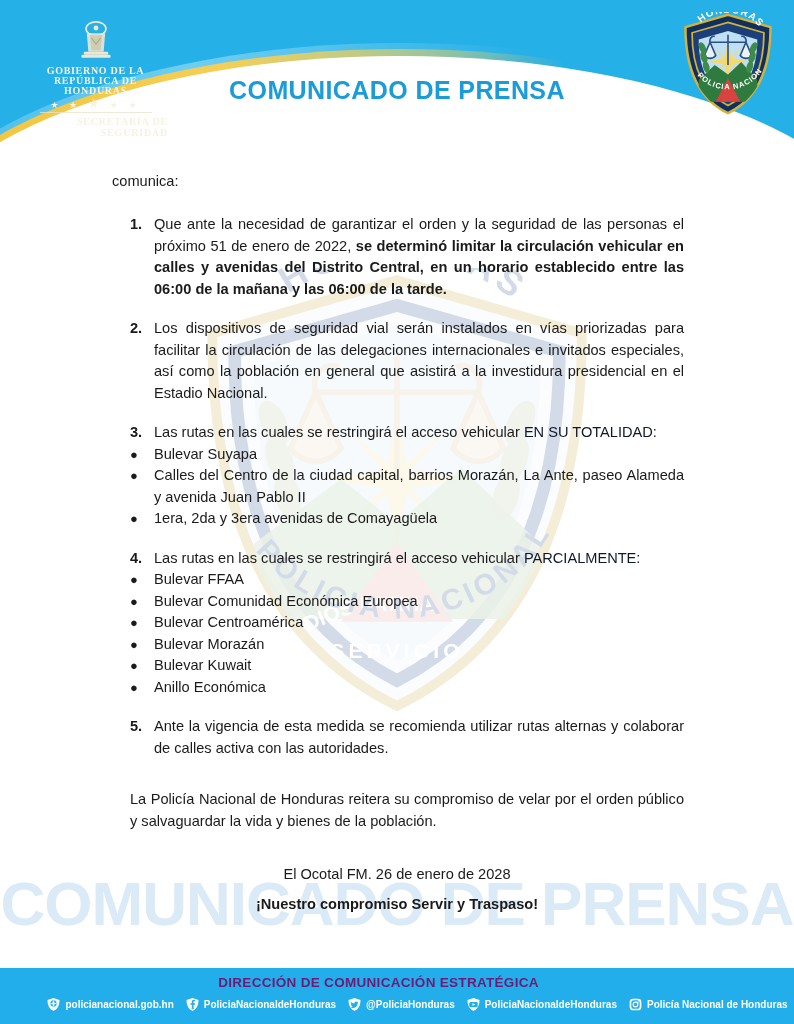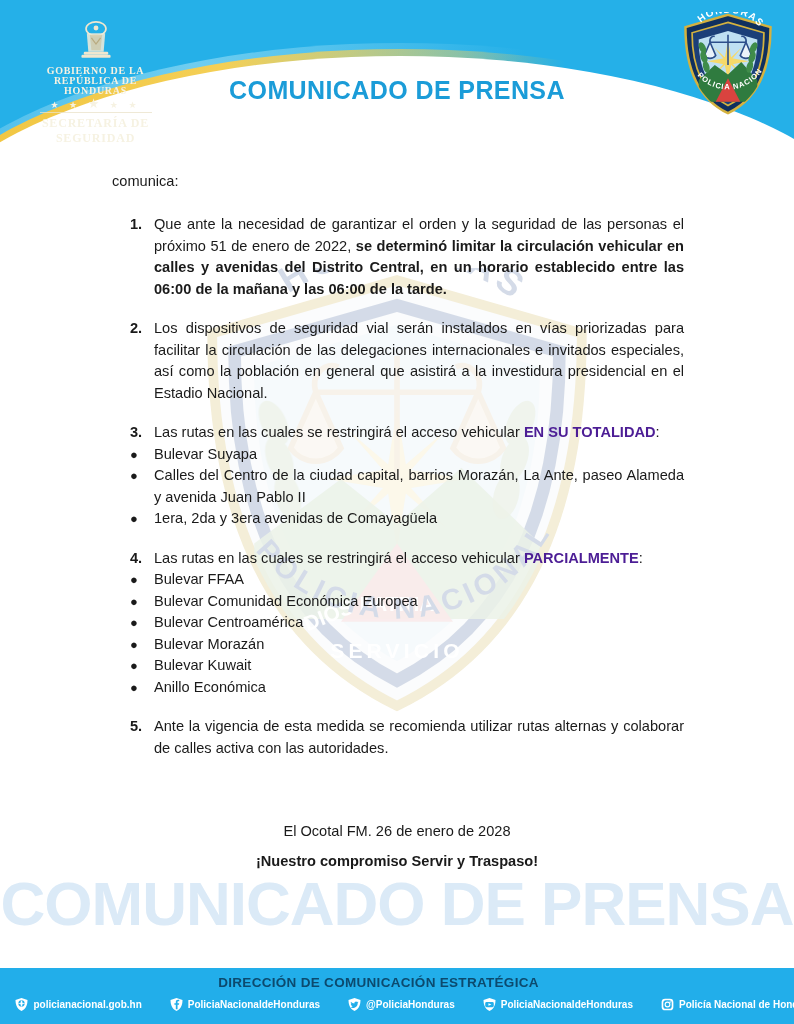--- a/index.html
+++ b/index.html
@@ -111,25 +111,26 @@
   .gov-seal-stars .big { font-size: 13px; }
   .gov-seal-rule {
     width: 112px;
     height: 1px;
     background: #e9e2c8;
     margin: 1px auto 3px auto;
     opacity: 0.75;
   }
   .gov-seal-sub {
     font-family: "Liberation Serif", serif;
-    font-size: 12px;
+    font-size: 10px;
     font-weight: bold;
     color: #f6f2e2;
     letter-spacing: 0.8px;
     text-transform: uppercase;
+    text-align: right;
   }
 
   
   .police-badge {
     position: absolute;
     right: 18px;
     top: 12px;
     width: 96px;
     height: 104px;
     z-index: 8;
@@ -185,21 +186,21 @@
     line-height: 21.5px;
     text-align: justify;
   }
   .clause-num {
     flex: 0 0 24px;
     font-weight: bold;
     text-align: left;
   }
   .clause-text { flex: 1 1 auto; }
   .clause-text b { font-weight: bold; }
-  .red { color: #4c1d95; font-weight: bold; }
+  .red { color: #0f172a; font-weight: normal; }
 
   .bullets {
     margin: 0 110px 0 130px;
     padding: 0;
     list-style: none;
     font-size: 14.6px;
     line-height: 21.5px;
   }
   .bullets li {
     display: flex;
@@ -238,32 +239,32 @@
     left: 0;
     top: 968px;
     width: 794px;
     height: 56px;
     background: #22aeea;
     z-index: 6;
   }
   .footer-title {
     width: 757px;
     text-align: center;
-    color: #0c4a6e;
+    color: #701a75;
     font-size: 13.5px;
     font-weight: bold;
     letter-spacing: 0.3px;
     padding-top: 7px;
     box-sizing: border-box;
   }
   .footer-social {
     display: flex;
     justify-content: center;
     align-items: center;
-    gap: 27px;
+    gap: 11px;
     margin-top: 7px;
     margin-left: 40px;
   }
   .social-item {
     display: flex;
     align-items: center;
     gap: 4px;
   }
   .social-item .slabel {
     color: #ffffff;
@@ -496,20 +497,21 @@
 
     <div class="sp-18"></div>
 
     <div class="clause">
       <div class="clause-num">5.</div>
       <div class="clause-text">Ante la vigencia de esta medida se recomienda utilizar rutas alternas y colaborar de calles activa con las autoridades.</div>
     </div>
 
     <div class="sp-30"></div>
 
+    <div class="closing">La Policía Nacional de Honduras reitera su compromiso de velar por el orden público y salvaguardar la vida y bienes de la población.</div>
 
     <div class="sp-30"></div>
 
     <div class="signoff-line">El Ocotal FM. 26 de enero de 2028</div>
     <div class="sp-6"></div>
     <div class="signoff-line bold">¡Nuestro compromiso Servir y Traspaso!</div>
   </div>
 
   <div class="footer">
     <div class="footer-title">DIRECCIÓN DE COMUNICACIÓN ESTRATÉGICA</div>

